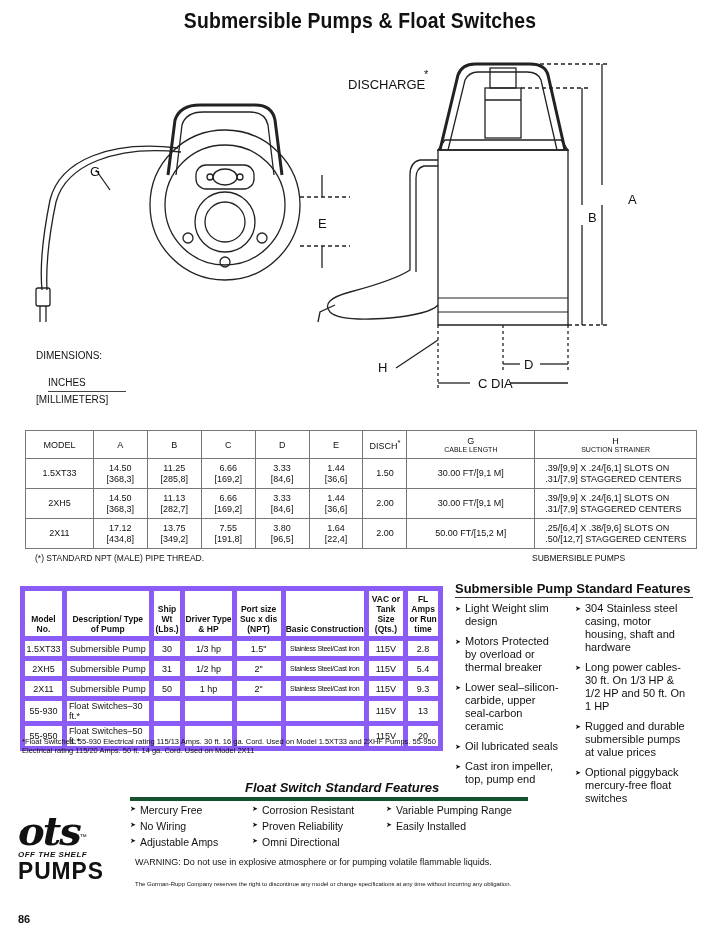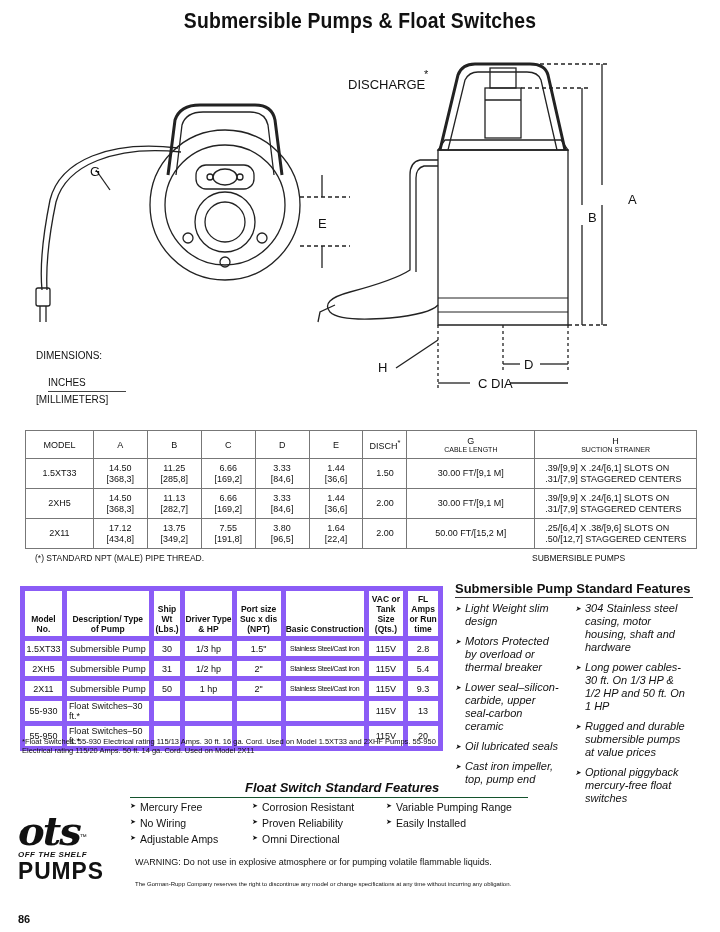--- a/index.html
+++ b/index.html
@@ -25,25 +25,25 @@
   .spectable th, .spectable td { border: 5px solid #8b5cf6; text-align: center; vertical-align: middle; }
   .spectable th { font-weight: bold; font-size: 8.5px; line-height: 10px; height: 50px; vertical-align: bottom; padding-bottom: 2px; }
   .spectable td { height: 20px; }
   .spectable td.small { font-size: 7px; letter-spacing: -0.3px; }
   .spectable td.lft { text-align: left; padding-left: 2px; }
   .footnote { left: 22px; top: 737px; width: 420px; font-size: 7.5px; line-height: 9px; }
 
   
   .feat-title { left: 455px; top: 581px; width: 238px; font-size: 13px; font-weight: bold; border-bottom: 1px solid #333; padding-bottom: 1px; transform-origin: left; }
   .feat-col { top: 602px; font-size: 11px; line-height: 13px; }
-  .feat-col li { list-style: none; position: relative; padding-left: 10px; margin-bottom: 7px; font-style: italic; }
+  .feat-col li { list-style: none; position: relative; padding-left: 10px; margin-bottom: 7px; }
   .feat-col li::before { content: "\27A4"; position: absolute; left: 0; top: 0; font-size: 7px; }
 
   .float-title { left: 245px; top: 780px; font-size: 13px; font-weight: bold; font-style: italic; }
-  .float-grid { left: 130px; top: 797px; width: 398px; border-top: 1px solid #14532d; display: grid; grid-template-columns: 122px 134px 142px; font-size: 10.5px; row-gap: 4px; padding-top: 3px; }
+  .float-grid { left: 130px; top: 797px; width: 398px; border-top: 4px solid #14532d; display: grid; grid-template-columns: 122px 134px 142px; font-size: 10.5px; row-gap: 4px; padding-top: 3px; }
   .float-grid span { position: relative; padding-left: 10px; }
   .float-grid span::before { content: "\27A4"; position: absolute; left: 0; top: 1px; font-size: 7px; }
   .warning { left: 135px; top: 857px; font-size: 9px; }
   .disclaimer { left: 135px; top: 881px; font-size: 6px; }
 
   
   .logo { left: 18px; top: 812px; width: 100px; }
   .logo-ots { font-family: "DejaVu Serif", serif; font-style: italic; font-weight: bold; font-size: 40px; letter-spacing: -2px; line-height: 38px; }
   .logo-sub { font-size: 8px; font-weight: bold; font-style: italic; letter-spacing: 0.5px; }
   .logo-pumps { font-size: 24px; font-weight: 900; letter-spacing: 1px; line-height: 24px; transform: scaleX(0.95); transform-origin: left; }

